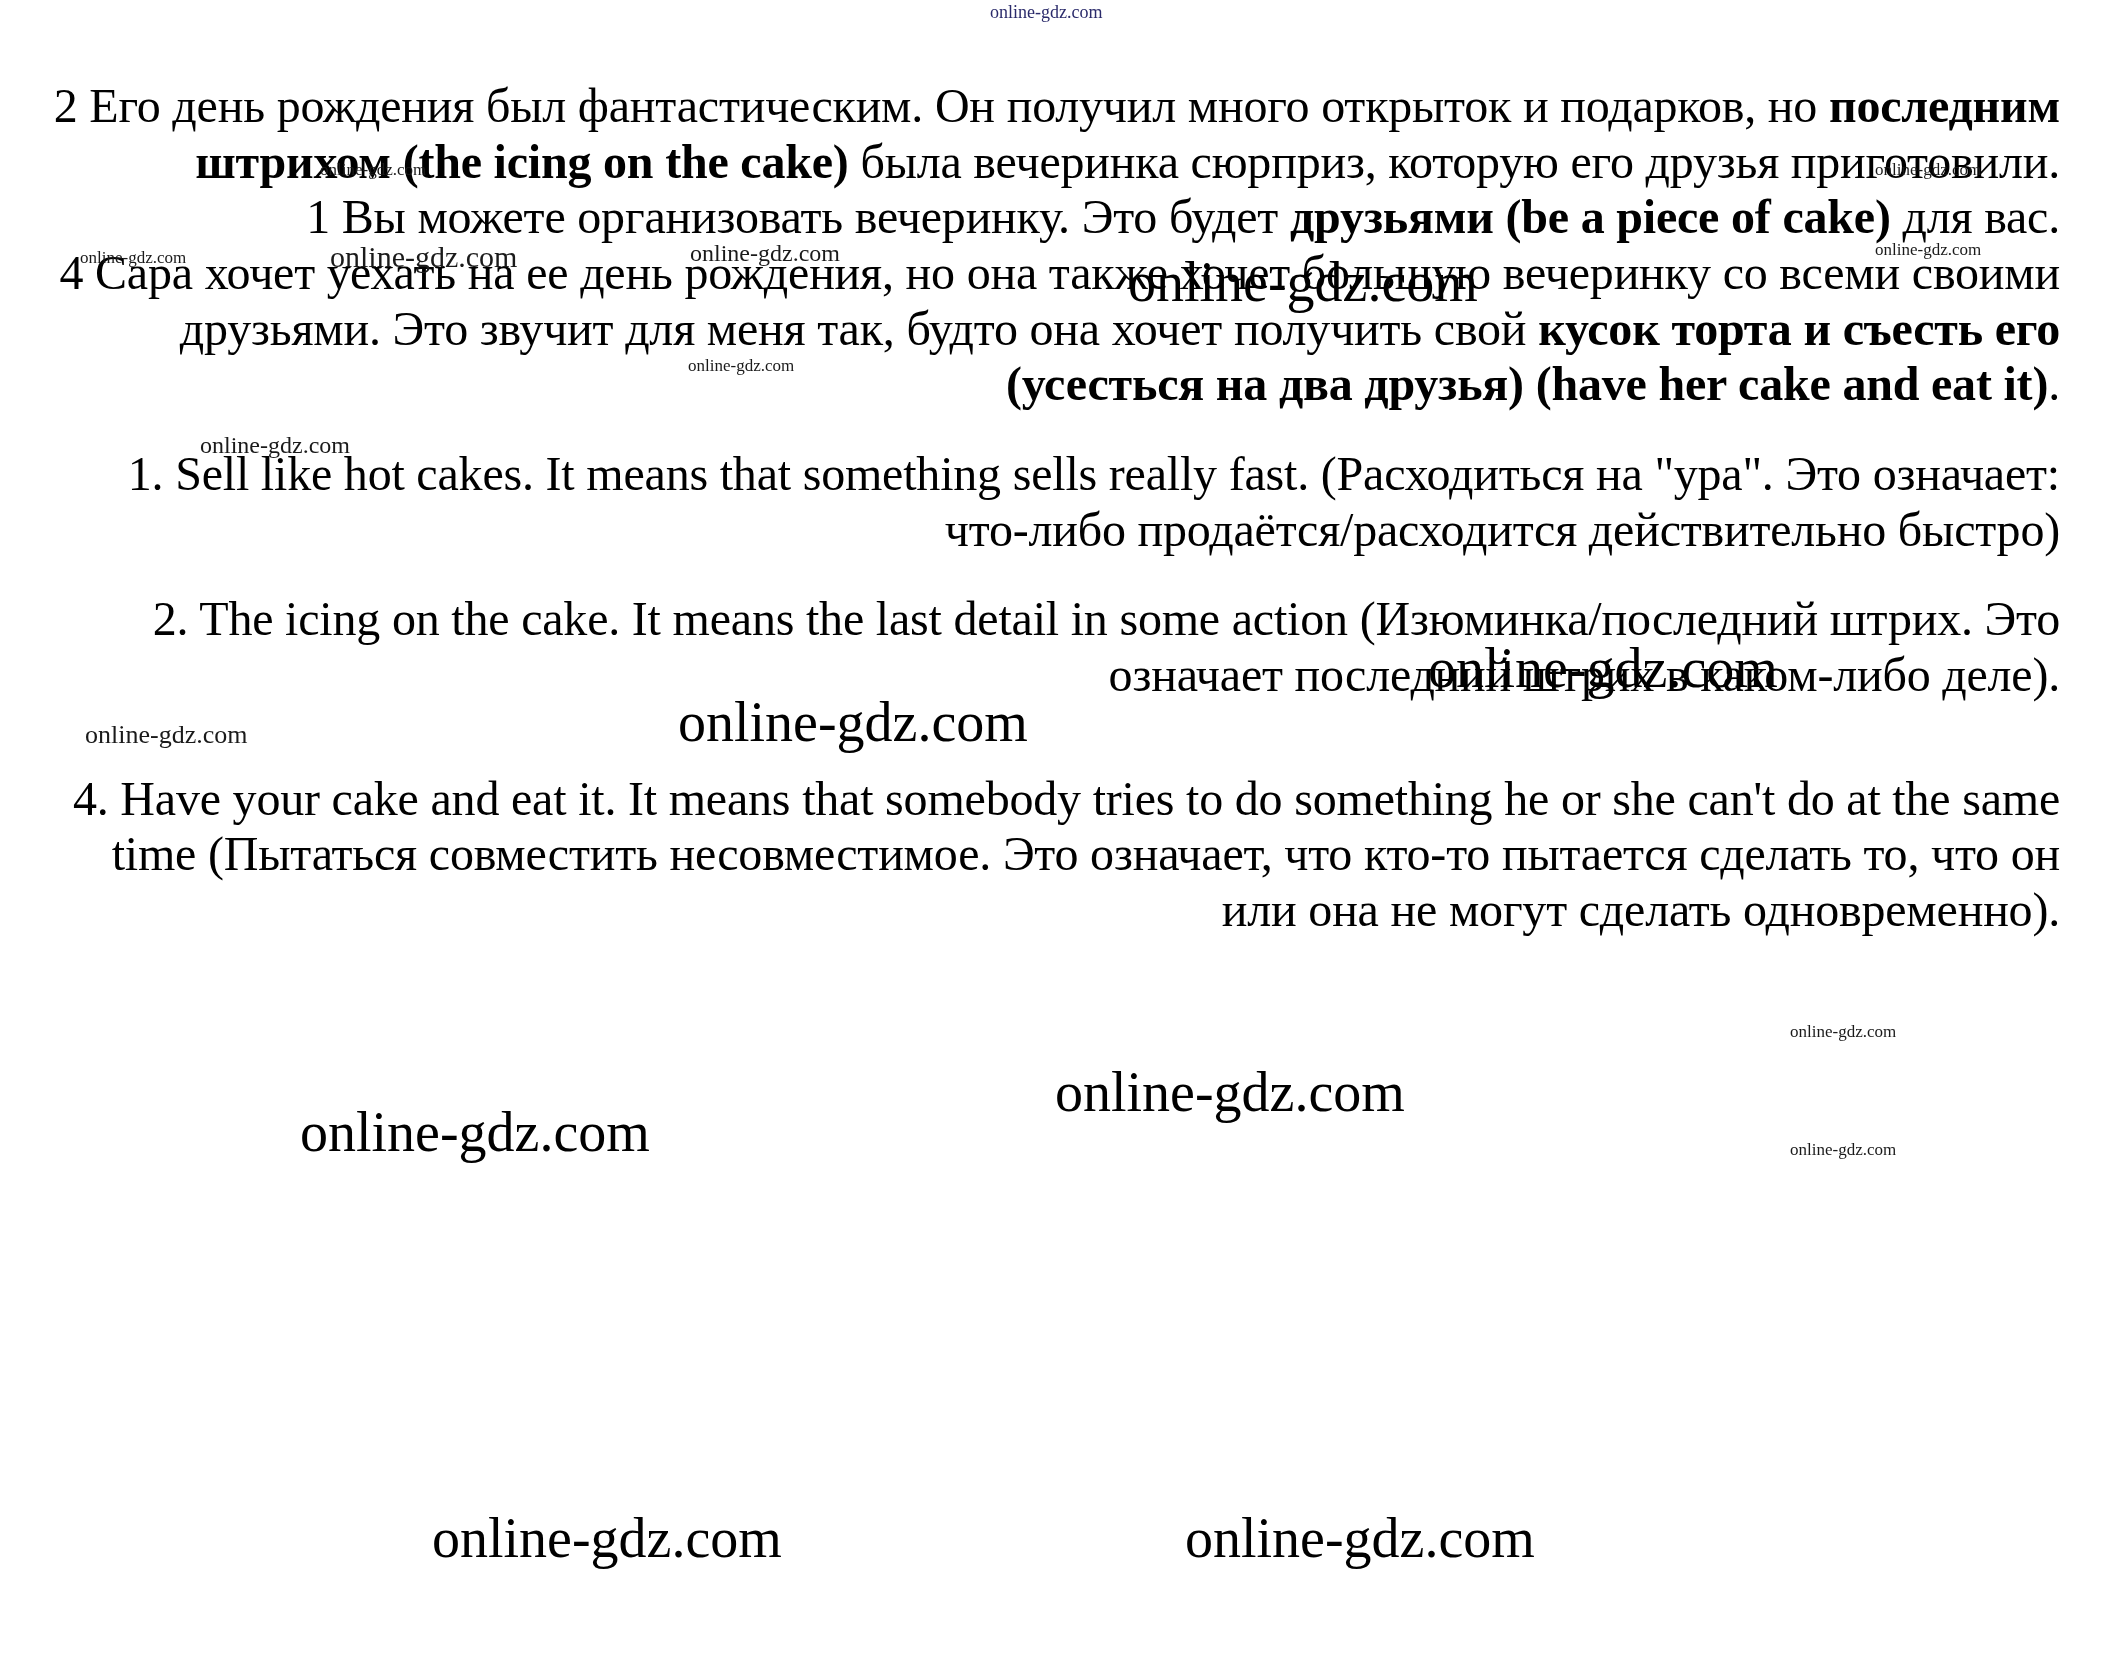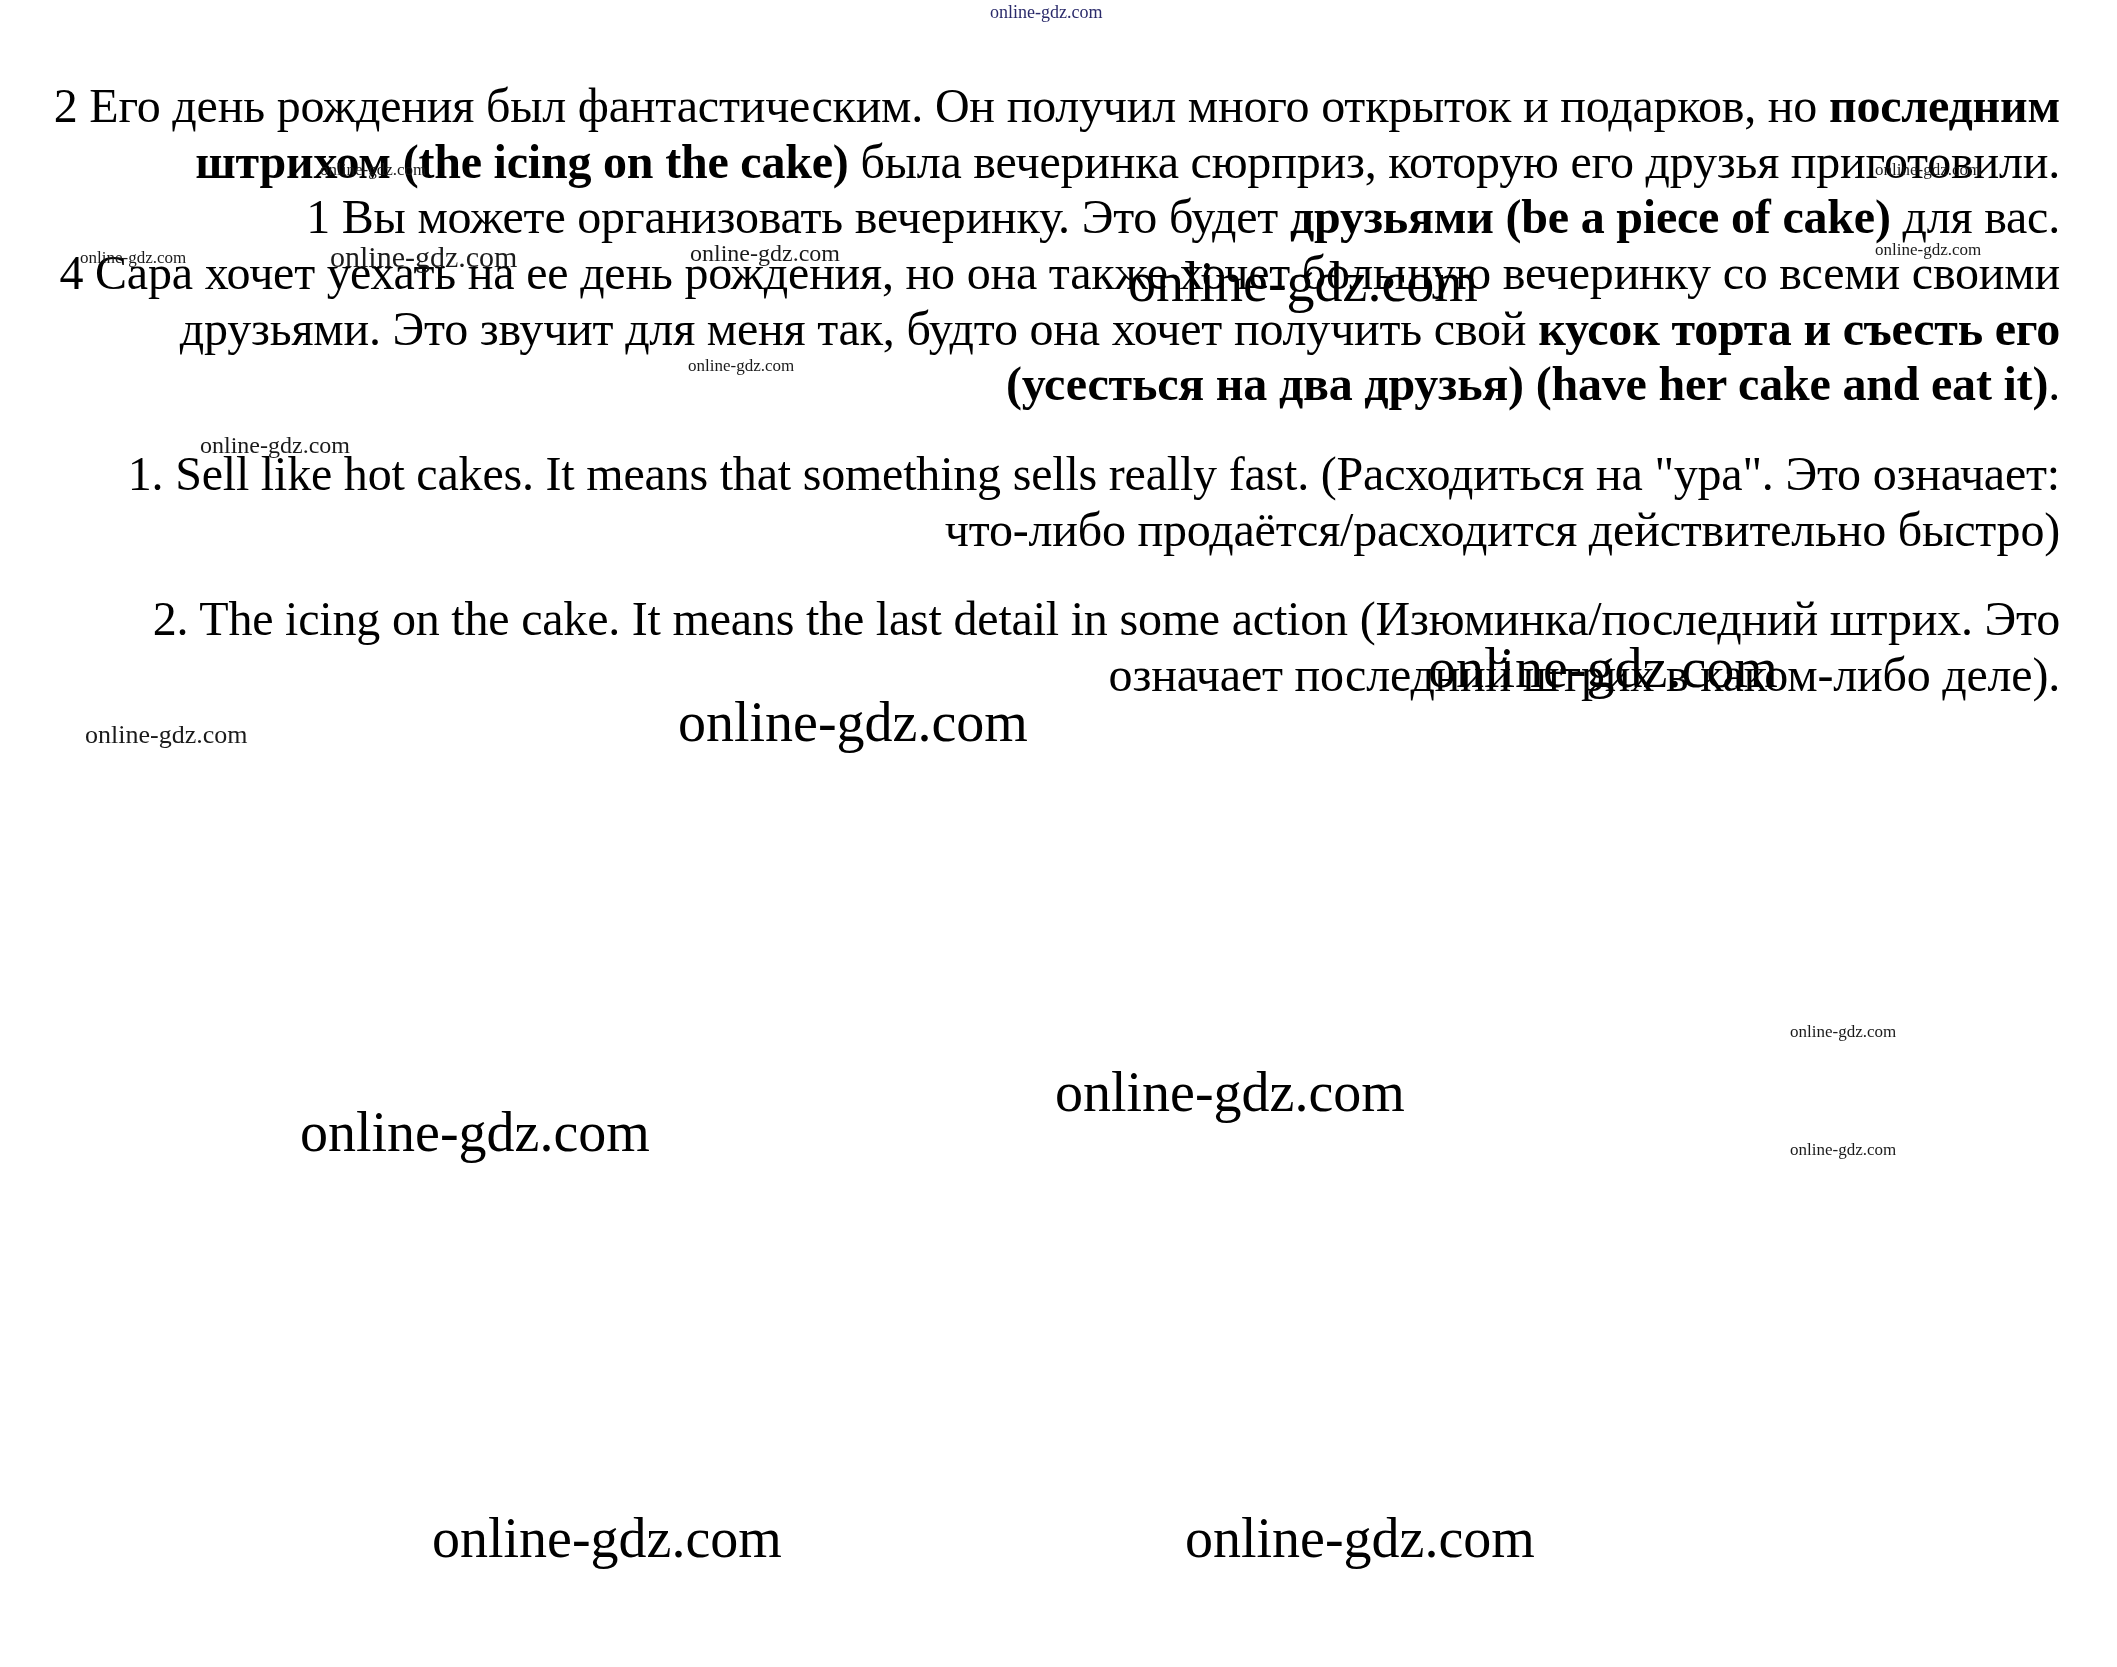--- a/index.html
+++ b/index.html
@@ -79,20 +79,21 @@
 <div class="doc">
   <p class="para" id="p0"><span>2 Его день рождения был фантастическим. Он получил много открыток и подарков, но </span><b>последним штрихом (the icing on the cake)</b><span> была вечеринка сюрприз, которую его друзья приготовили.</span></p>
   <p class="para" id="p1"><span>1 Вы можете организовать вечеринку. Это будет </span><b>друзьями (be a piece of cake)</b><span> для вас.</span></p>
   <p class="para" id="p2"><span>4 Сара хочет уехать на ее день рождения, но она также хочет большую вечеринку со всеми своими друзьями. Это звучит для меня так, будто она хочет получить свой </span><b>кусок торта и съесть его (усесться на два друзья) (have her cake and eat it)</b><span>.</span></p>
   <div class="gap-md"></div>
   <p class="para" id="p3"><span>1. Sell like hot cakes. It means that something sells really fast. (Расходиться на "ура". Это означает: что-либо продаётся/расходится действительно быстро)</span></p>
   <div class="gap-md"></div>
   <p class="para" id="p4"><span>2. The icing on the cake. It means the last detail in some action (Изюминка/последний штрих. Это означает последний штрих в каком-либо деле).</span></p>
   <div class="gap-md"></div>
   <div class="gap-md"></div>
+  <p class="para" id="p6"><span>4. Have your cake and eat it. It means that somebody tries to do something he or she can't do at the same time (Пытаться совместить несовместимое. Это означает, что кто-то пытается сделать то, что он или она не могут сделать одновременно).</span></p>
 </div>
 
 <div id="wm-layer">
     <div class="wm-big" style="left: 1128px; top: 250px; font-size: 56px;">online-gdz.com</div>
     <div class="wm-big" style="left: 1428px; top: 636px; font-size: 56px;">online-gdz.com</div>
     <div class="wm-big" style="left: 678px; top: 690px; font-size: 56px;">online-gdz.com</div>
     <div class="wm-big" style="left: 1055px; top: 1060px; font-size: 56px;">online-gdz.com</div>
     <div class="wm-big" style="left: 300px; top: 1100px; font-size: 56px;">online-gdz.com</div>
     <div class="wm-big" style="left: 432px; top: 1506px; font-size: 56px;">online-gdz.com</div>
     <div class="wm-big" style="left: 1185px; top: 1506px; font-size: 56px;">online-gdz.com</div>

